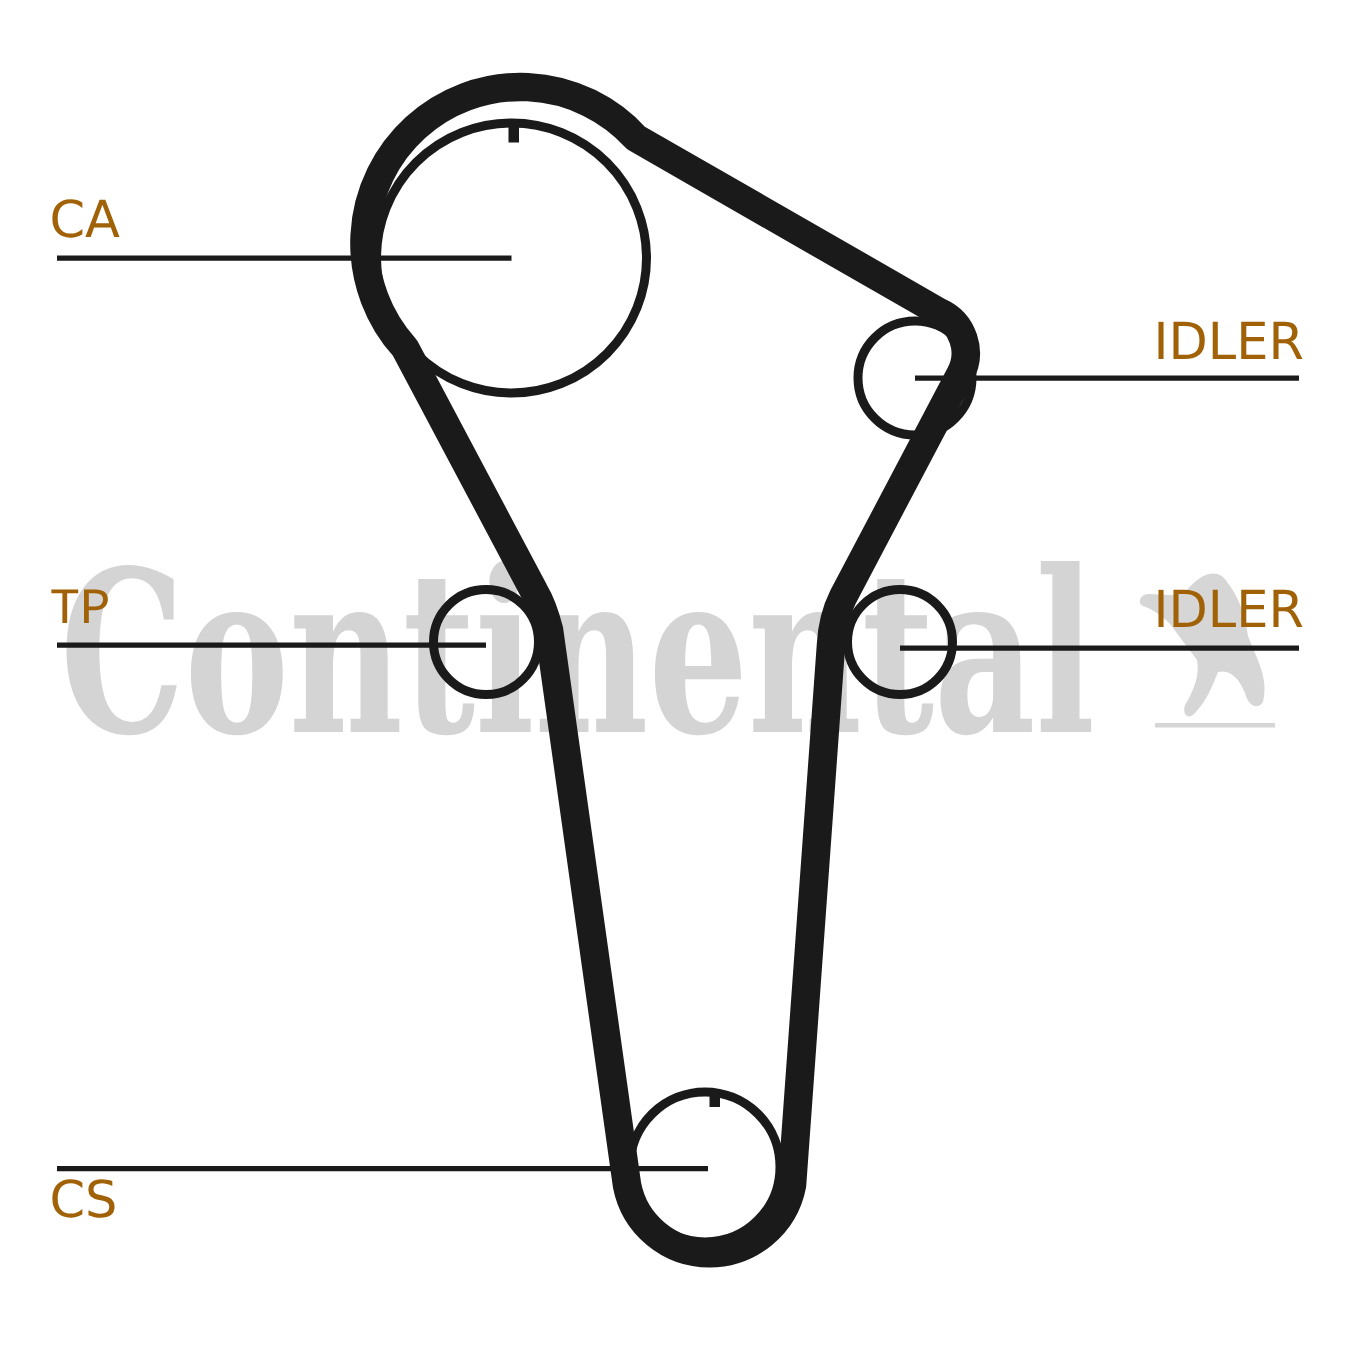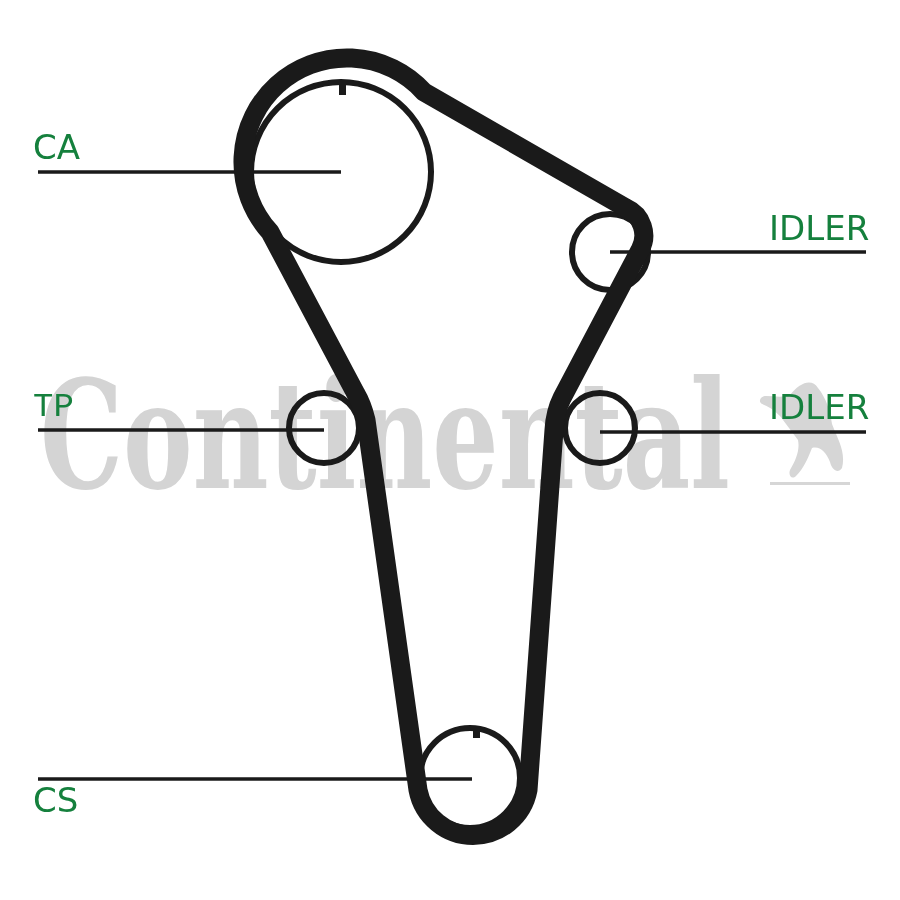--- a/index.html
+++ b/index.html
@@ -1,18 +1,18 @@
 <!DOCTYPE html>
 <html><head>
 <meta charset="utf-8">
 <style>
   html, body { margin:0; padding:0; background:#ffffff; }
   body { width:900px; height:900px; position:relative; overflow:hidden; font-family:"DejaVu Sans", sans-serif; }
   #stage { position:absolute; left:0; top:0; width:900px; height:900px; }
-  .label { position:absolute; font-family:"DejaVu Sans", sans-serif; font-size:34px; color:#15803d; letter-spacing:0px; line-height:1; }
+  .label { position:absolute; font-family:"DejaVu Sans", sans-serif; font-size:34px; color:#a16207; letter-spacing:0px; line-height:1; }
 </style>
 </head>
 <body>
 
 <div id="stage">
 
   <svg width="900" height="900" style="position:absolute;left:0;top:0">
     <text x="40" y="488" font-family="DejaVu Serif, serif" font-weight="bold" font-size="150" fill="#d4d4d4" textLength="690" lengthAdjust="spacingAndGlyphs">Continental</text>
 
     <g fill="#d6d6d6">

